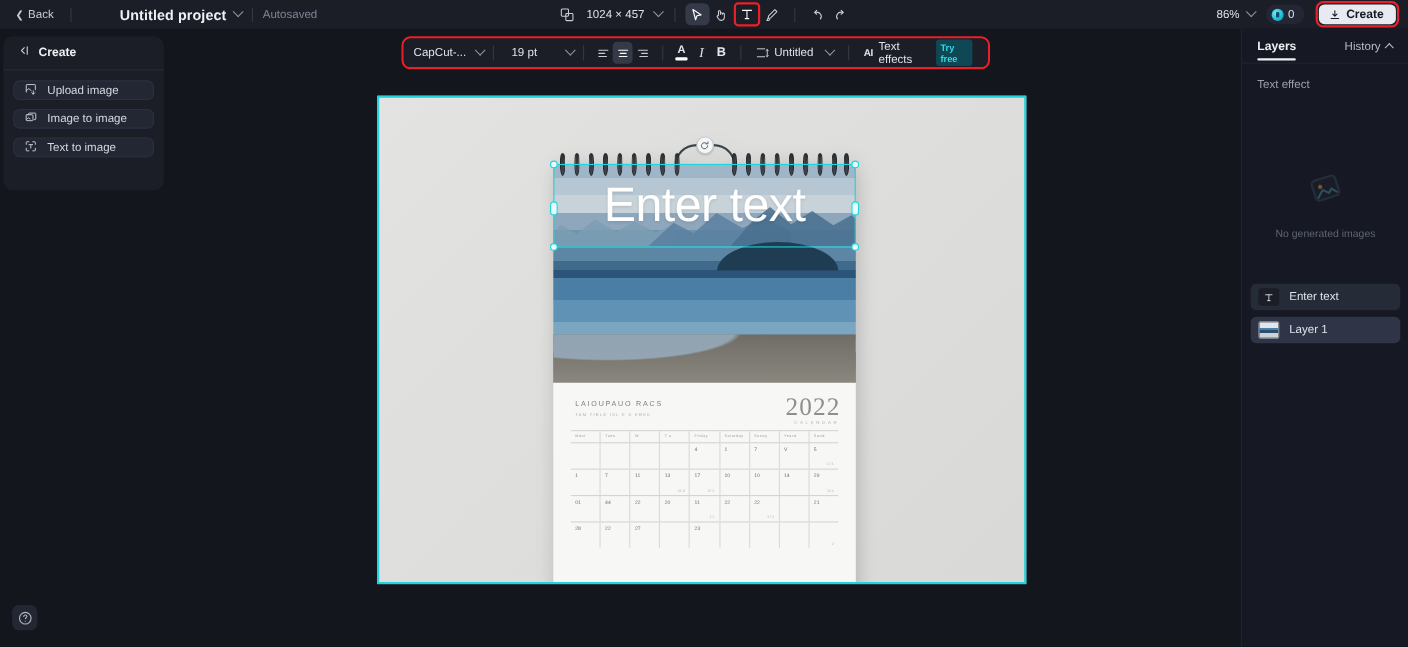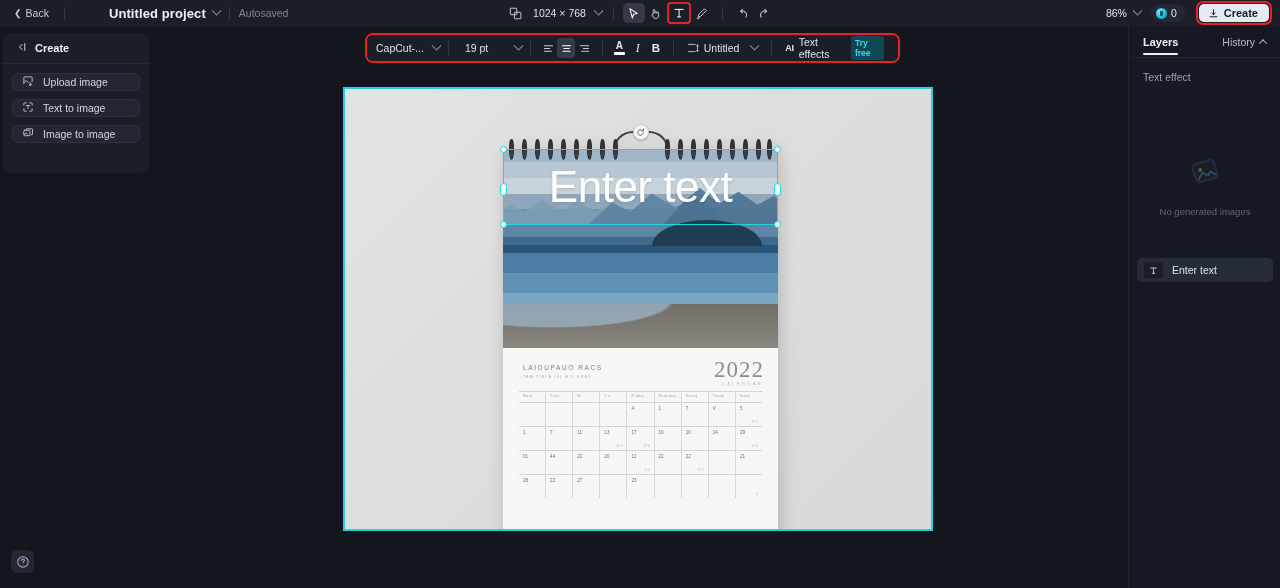--- a/index.html
+++ b/index.html
@@ -339,21 +339,21 @@
   </div>
 
   <div class="tb-center">
     <div class="icon-btn">
       <svg width="13" height="13" viewBox="0 0 16 16" fill="none" stroke="#c8ccd4" stroke-width="1.2">
         <rect x="1.5" y="1.5" width="8" height="8" rx="1"></rect>
           <rect x="6.5" y="6.5" width="8" height="8" rx="1"></rect>
       </svg>
     </div>
     <div class="size-wrap">
-      <span class="size-label">1024 × 768</span>
+      <span class="size-label">1024 × 457</span>
       <span class="caret"></span>
     </div>
     <div class="vdiv"></div>
     <div class="icon-btn active">
       <svg width="13" height="13" viewBox="0 0 16 16" fill="none" stroke="#fff" stroke-width="1.3" stroke-linejoin="round">
         <path d="M3.5 2 L12.5 8 L8 9 L6.5 13.5 Z"></path>
       </svg>
     </div>
     <div class="icon-btn">
       <svg width="13" height="13" viewBox="0 0 16 16" fill="none" stroke="#c8ccd4" stroke-width="1.2" stroke-linejoin="round">
@@ -484,35 +484,35 @@
           <path d="M13.5 8.8V3.2a.7.7 0 00-.7-.7H3.2a.7.7 0 00-.7.7v8.4"></path>
             <path d="M2.5 10l3-2.6 3 2.4"></path>
           <path d="M11 10.2v4M9.2 12.4L11 14.2l1.8-1.8"></path>
         </svg>
       </span>
       <span>Upload image</span>
     </div>
     <div class="lp-item">
       <span>
         <svg width="12" height="12" viewBox="0 0 16 16" fill="none" stroke="#c3c8d2" stroke-width="1.2" stroke-linecap="round" stroke-linejoin="round">
-          <path d="M2.5 5.6V3.2a.7.7 0 01.7-.7h2.4M13.5 5.6V3.2a.7.7 0 00-.7-.7h-2.4M2.5 10.4v2.4a.7.7 0 00.7.7h2.4M13.5 10.4v2.4a.7.7 0 01-.7.7h-2.4"></path>
-          <path d="M5.8 6h4.4M8 6v4.2"></path>
-        </svg>
-      </span>
-      <span>Text to image</span>
-    </div>
-    <div class="lp-item">
-      <span>
-        <svg width="12" height="12" viewBox="0 0 16 16" fill="none" stroke="#c3c8d2" stroke-width="1.2" stroke-linecap="round" stroke-linejoin="round">
           <rect x="2.4" y="4.4" width="8.2" height="7.2" rx="1"></rect>
           <path d="M5.4 4.4V3.2a.8.8 0 01.8-.8h7a.8.8 0 01.8.8v6.4a.8.8 0 01-.8.8h-1.2"></path>
           <path d="M3 10l2.3-2 2 1.6"></path>
         </svg>
       </span>
       <span>Image to image</span>
+    </div>
+    <div class="lp-item">
+      <span>
+        <svg width="12" height="12" viewBox="0 0 16 16" fill="none" stroke="#c3c8d2" stroke-width="1.2" stroke-linecap="round" stroke-linejoin="round">
+          <path d="M2.5 5.6V3.2a.7.7 0 01.7-.7h2.4M13.5 5.6V3.2a.7.7 0 00-.7-.7h-2.4M2.5 10.4v2.4a.7.7 0 00.7.7h2.4M13.5 10.4v2.4a.7.7 0 01-.7.7h-2.4"></path>
+          <path d="M5.8 6h4.4M8 6v4.2"></path>
+        </svg>
+      </span>
+      <span>Text to image</span>
     </div>
   </div>
 </div>
 
 <div class="help-btn">
   <svg width="14" height="14" viewBox="0 0 16 16" fill="none" stroke="#aeb4c0" stroke-width="1.15">
     <circle cx="8" cy="8" r="6"></circle>
     <path d="M6.4 6.3c0-.9.7-1.6 1.6-1.6s1.6.7 1.6 1.5c0 1.1-1.5 1.3-1.5 2.4" stroke-linecap="round"></path>
     <circle cx="8" cy="11.1" r=".55" fill="#aeb4c0" stroke="none"></circle>
   </svg>
@@ -540,20 +540,24 @@
   </div>
 
   <div class="layers-list">
     <div class="layer-row">
       <span class="layer-ico">
         <svg width="9" height="9" viewBox="0 0 16 16" fill="none" stroke="#dfe2e8" stroke-width="1.4" stroke-linecap="round">
           <path d="M2.8 3.5h10.4M8 3.5v9.5M5.8 13h4.4"></path>
         </svg>
       </span>
       <span>Enter text</span>
+    </div>
+    <div class="layer-row sel">
+      <span class="thumb"></span>
+      <span>Layer 1</span>
     </div>
   </div>
 </div>
 
 <div class="canvas-wrap">
   <div class="artboard">
 
     <div class="calendar">
       <div class="hook"></div>
 

